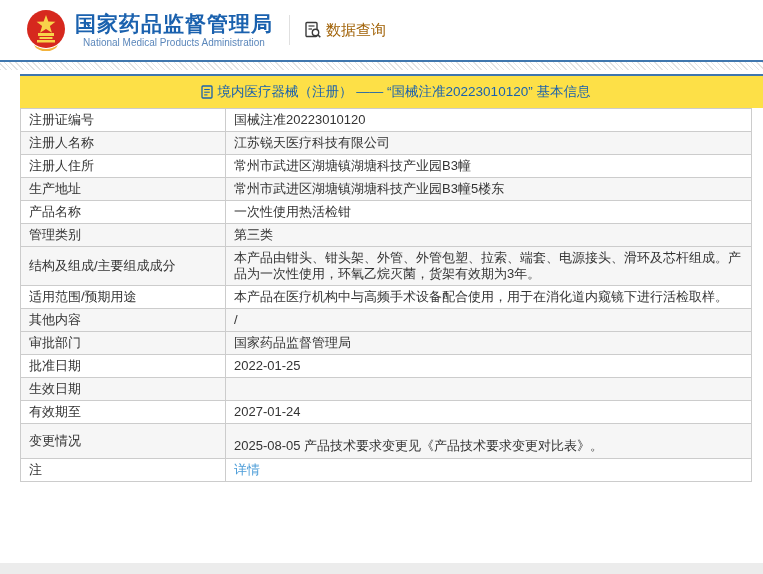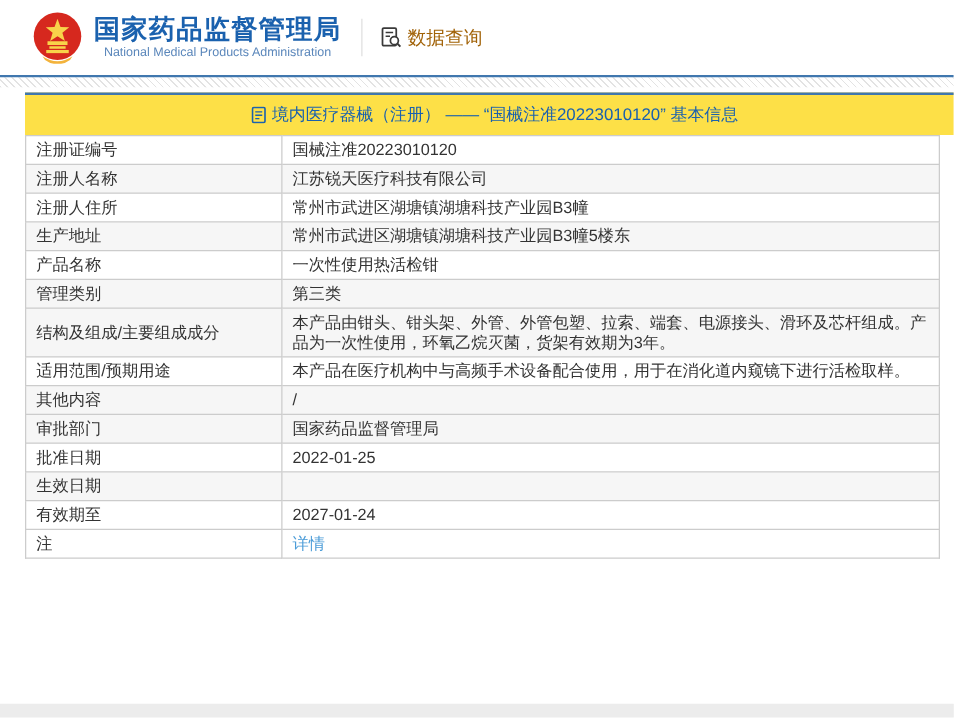--- a/index.html
+++ b/index.html
@@ -146,20 +146,24 @@
         <td class="value-cell"><span>2022-01-25</span></td>
       </tr>
       <tr class="alt">
         <td class="label-cell"><span>生效日期</span></td>
         <td class="value-cell"><span></span></td>
       </tr>
       <tr>
         <td class="label-cell"><span>有效期至</span></td>
         <td class="value-cell"><span>2027-01-24</span></td>
       </tr>
+      <tr class="alt">
+        <td class="label-cell"><span>变更情况</span></td>
+        <td class="value-cell tall"><span>2025-08-05 产品技术要求变更见《产品技术要求变更对比表》。</span></td>
+      </tr>
       <tr>
         <td class="label-cell"><span>注</span></td>
         <td class="value-cell"><span class="link">详情</span></td>
       </tr>
     </tbody>
 </table>
 
 <div class="footer-strip"></div>
 
 </body></html>

